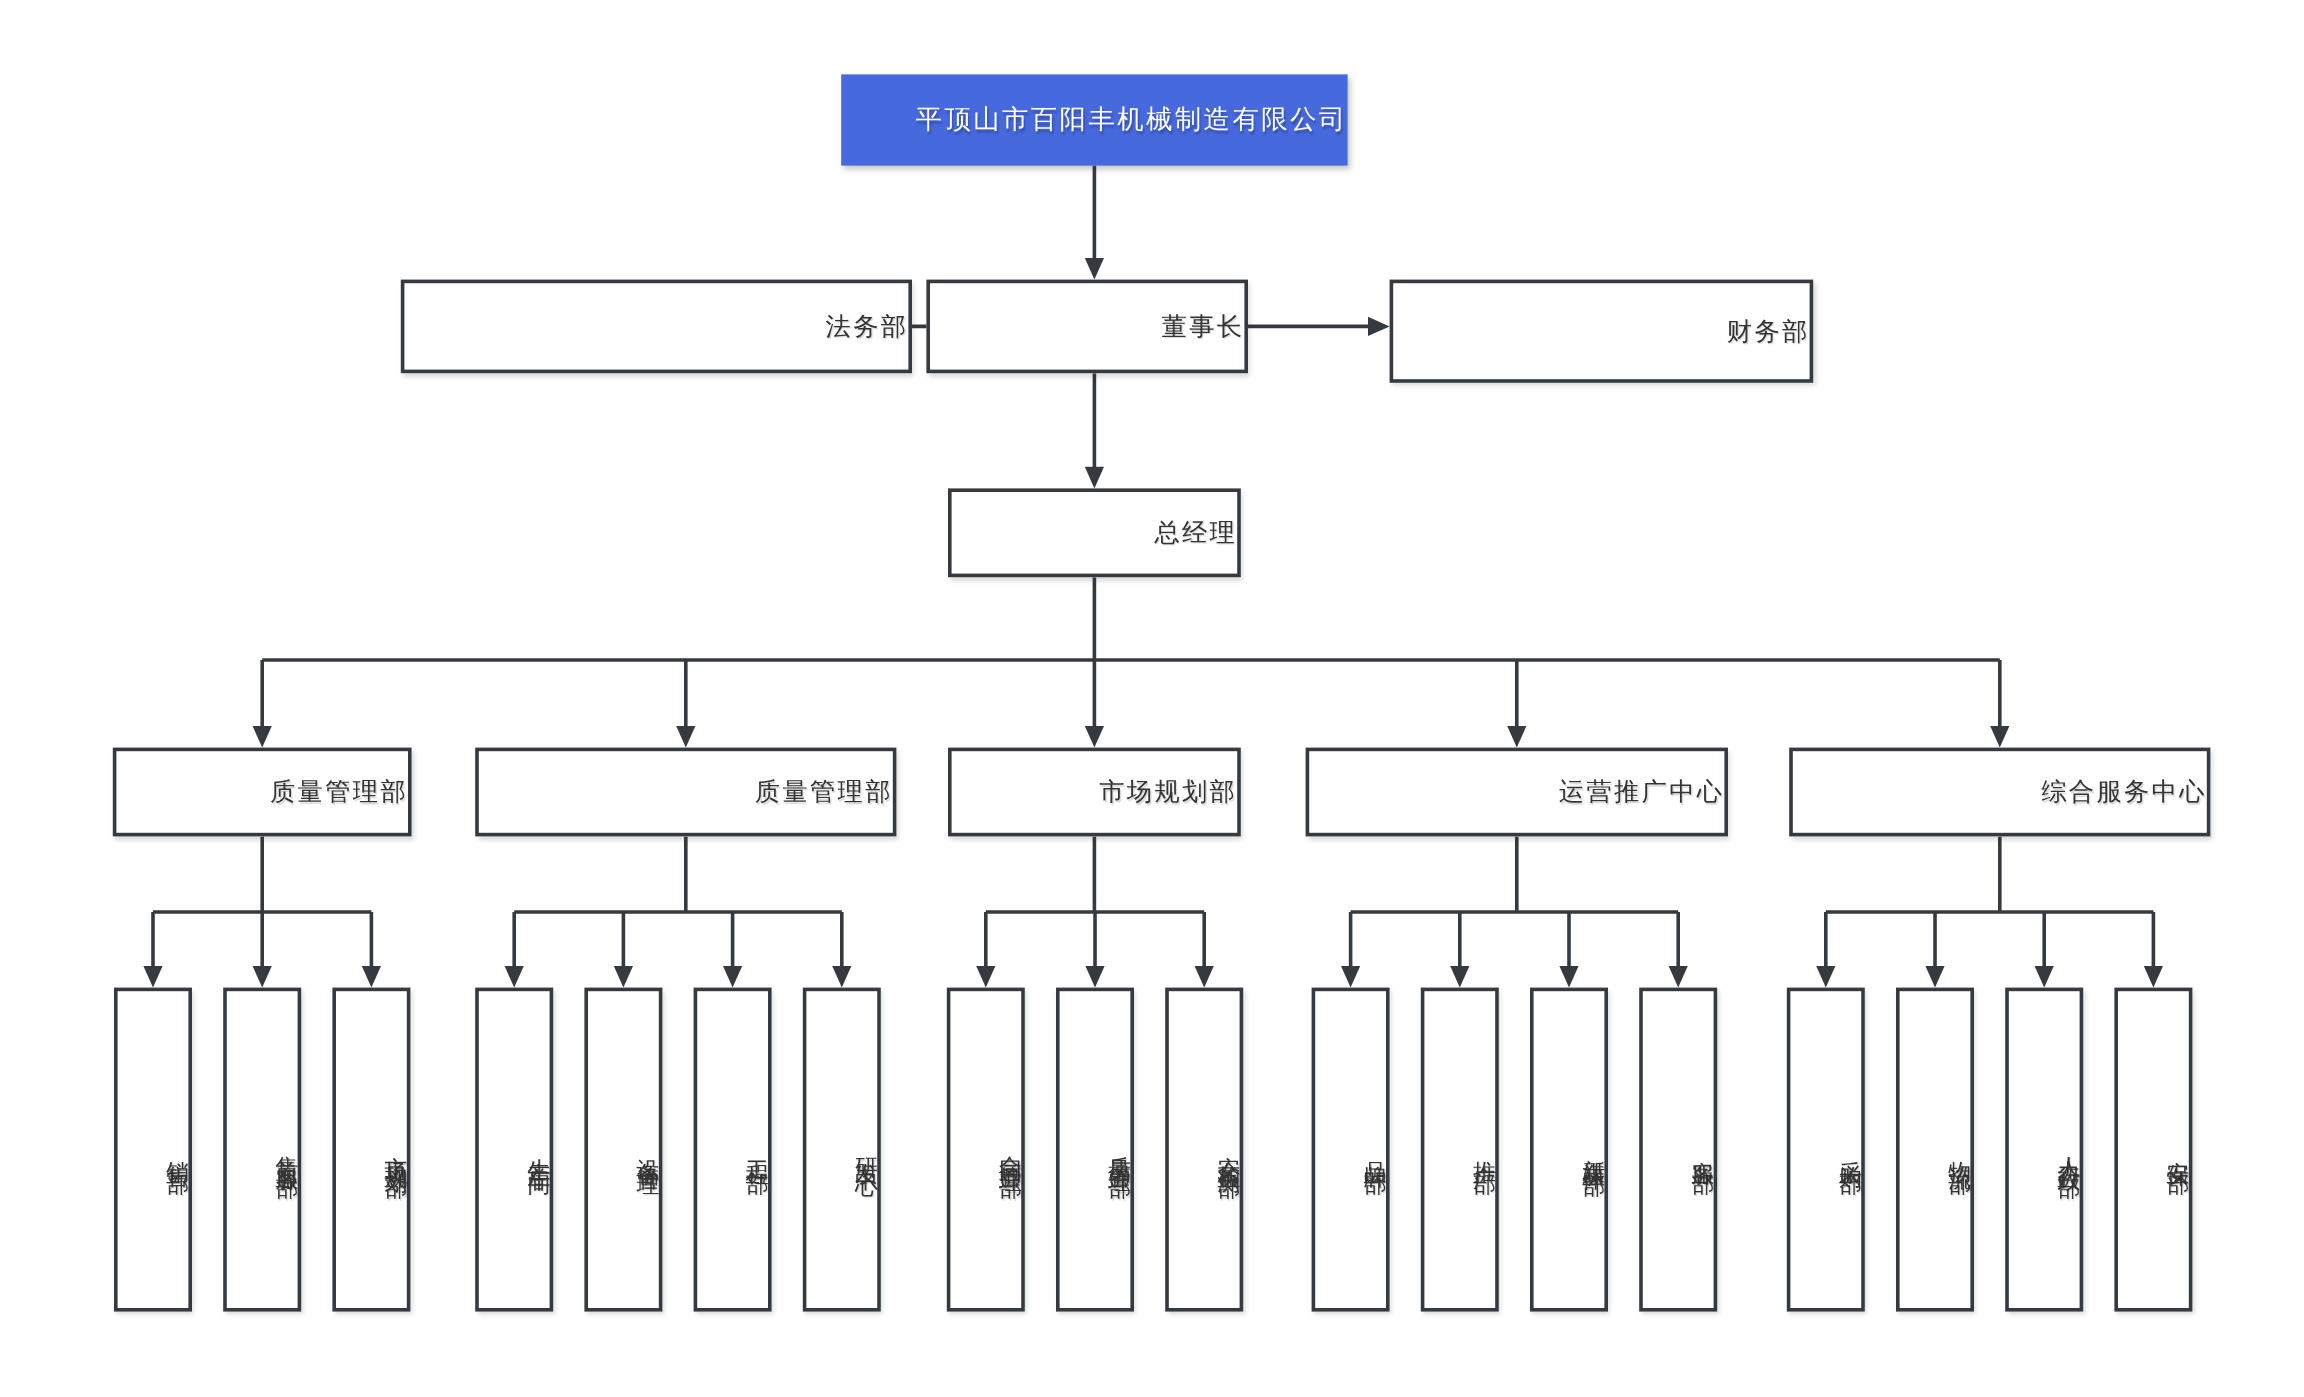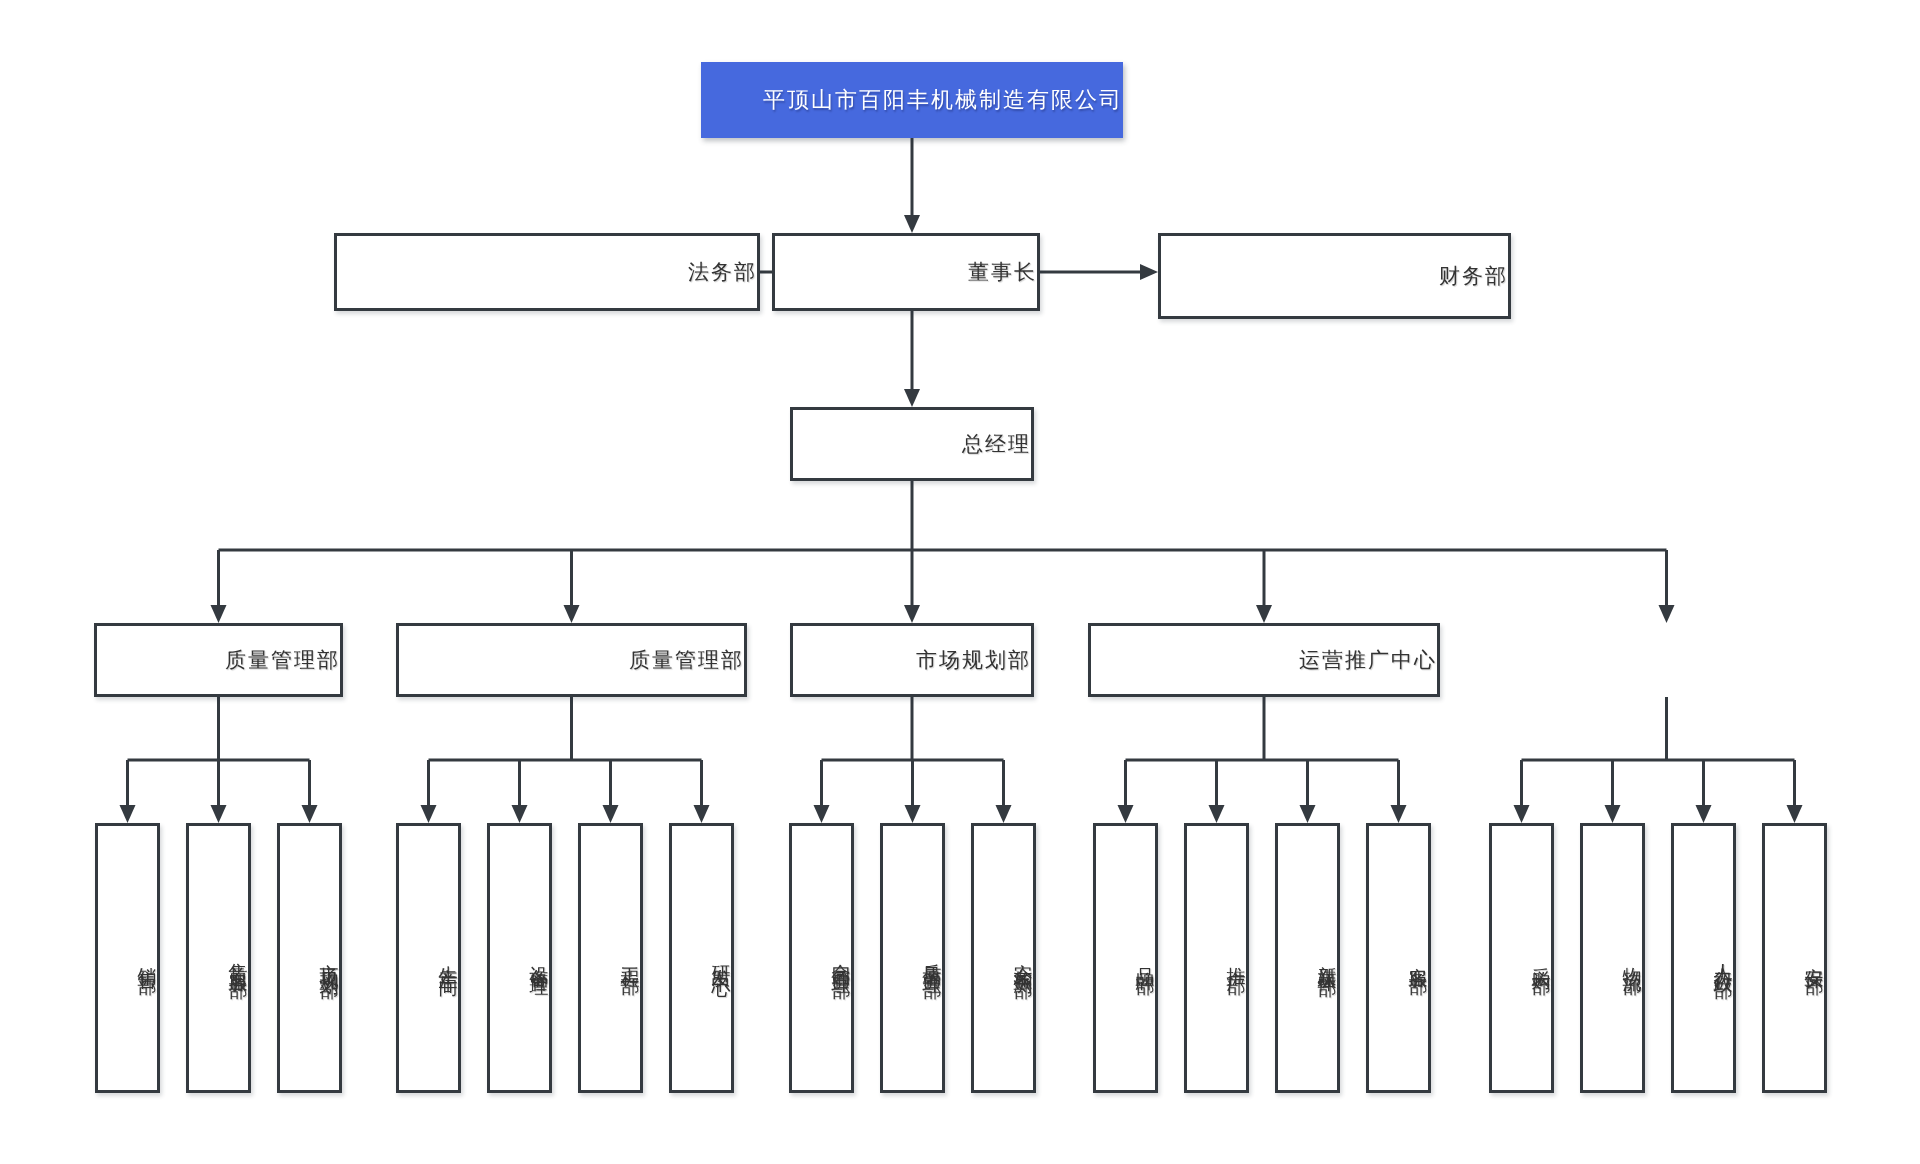--- a/index.html
+++ b/index.html
@@ -141,20 +141,23 @@
   </div>
   <div class="node" style="left:396px;top:623px;width:351px;height:74px">
     <span class="lbl">质量管理部</span>
   </div>
   <div class="node" style="left:790px;top:623px;width:244px;height:74px">
     <span class="lbl">市场规划部</span>
   </div>
   <div class="node" style="left:1088px;top:623px;width:352px;height:74px">
     <span class="lbl">运营推广中心</span>
   </div>
+  <div class="node" style="left:1491px;top:623px;width:351px;height:74px">
+    <span class="lbl">综合服务中心</span>
+  </div>
 
   <div class="node leaf" style="left:95px;top:823px;width:65px;height:270px">
     <span class="lbl">销售部</span>
   </div>
   <div class="node leaf" style="left:186px;top:823px;width:65px;height:270px">
     <span class="lbl">售前客服部</span>
   </div>
   <div class="node leaf" style="left:277px;top:823px;width:65px;height:270px">
     <span class="lbl">市场规划部</span>
   </div>

